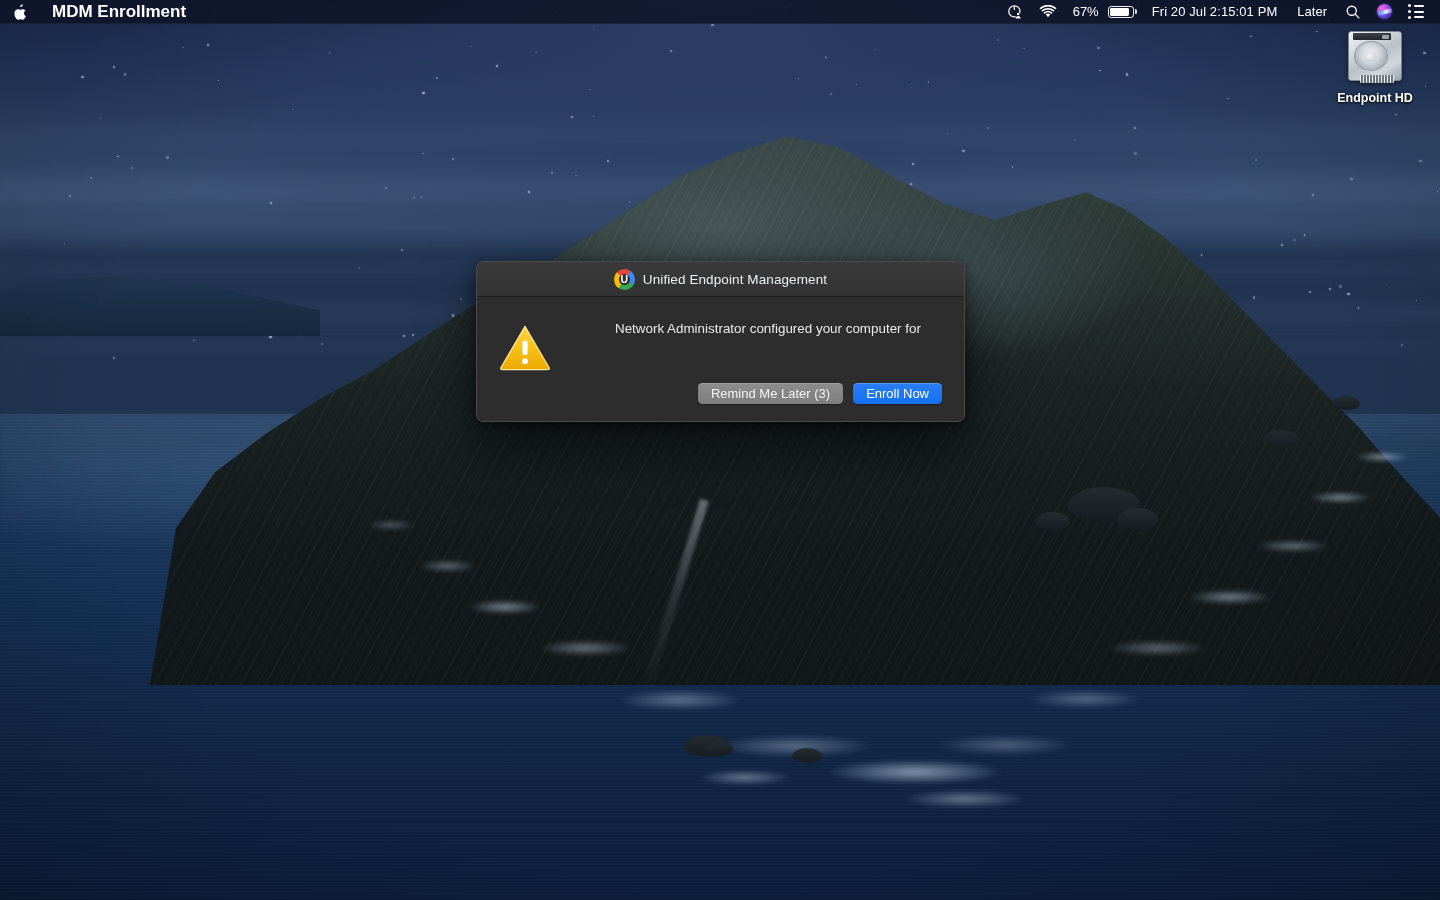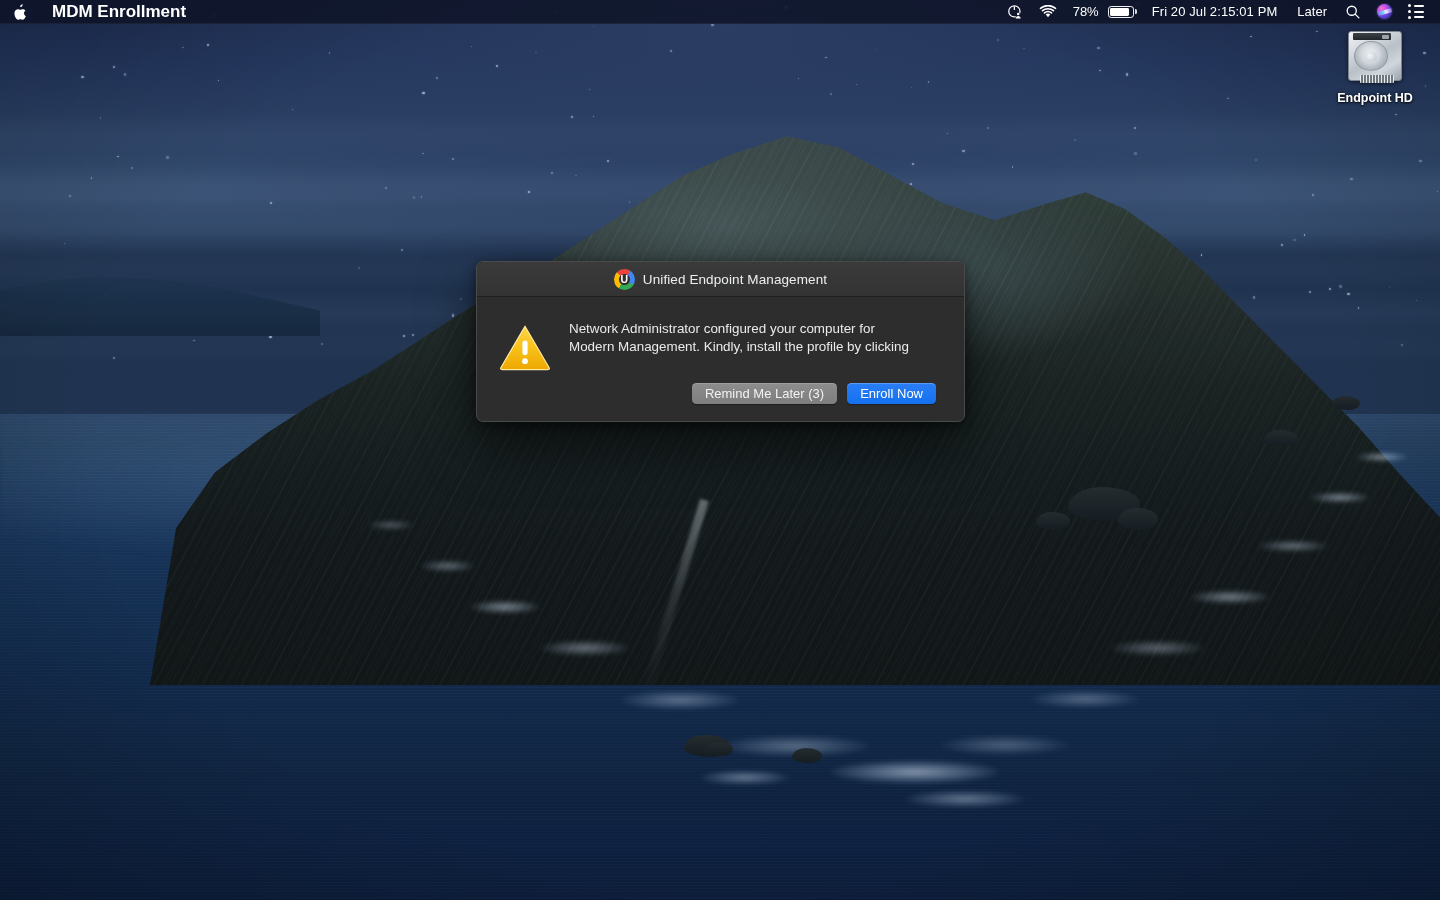--- a/index.html
+++ b/index.html
@@ -307,25 +307,25 @@
     display:flex; gap:18px; align-items:flex-start;
   }
   .warn-wrap { flex:0 0 auto; padding-top:4px; }
   .warn {
     width:52px; height:48px; position:relative;
   }
   .dlg-text {
     font-size:13.4px; line-height:17.5px; color:#e9eaec;
     padding-top:1px;
   }
-  .dlg-text div { white-space:nowrap; }
+  .dlg-text div { white-space:nowrap;margin-left:46px; }
 
   .dlg-actions {
     display:flex; justify-content:flex-end; gap:10px;
-    padding:0 28px 17px 22px;
+    padding:0 22px 17px 22px;
   }
   .btn {
     font-size:13px; border-radius:4.5px; border:none;
     padding:0 13px; height:21px; line-height:21px;
     cursor:default; white-space:nowrap;
     font-family:"Liberation Sans", sans-serif;
   }
   .btn-secondary {
     background:linear-gradient(to bottom, #8d8d8d 0%, #7e7e7e 100%);
     color:#f2f2f2;
@@ -582,21 +582,21 @@
     <div class="mb-icon">
       <svg width="18" height="14" viewBox="0 0 20 15" aria-hidden="true">
         <path d="M10 13.3l2.5-3.1a3.9 3.9 0 0 0-5 0z" fill="#ffffff"></path>
         <path d="M3.9 6.0a9.6 9.6 0 0 1 12.2 0" fill="none" stroke="#ffffff" stroke-width="1.75" stroke-linecap="round"></path>
         <path d="M6.1 8.5a6.2 6.2 0 0 1 7.8 0" fill="none" stroke="#ffffff" stroke-width="1.75" stroke-linecap="round"></path>
         <path d="M1.6 3.4a13.2 13.2 0 0 1 16.8 0" fill="none" stroke="#ffffff" stroke-width="1.75" stroke-linecap="round"></path>
       </svg>
     </div>
 
     <div class="mb-icon" style="gap:4px;">
-      <span class="bat-pct">78%</span>
+      <span class="bat-pct">67%</span>
       <span class="battery">
         <span class="shell"></span>
         <span class="fill"></span>
         <span class="cap"></span>
       </span>
     </div>
 
     <div class="mb-item mb-clock">Fri 20 Jul  2:15:01 PM</div>
 
     <div class="mb-item mb-user">Later</div>
@@ -654,21 +654,20 @@
           </defs>
           <path d="M26 3.2 L50 44.5 Q51.2 46.6 48.8 46.6 L3.2 46.6 Q0.8 46.6 2.0 44.5 Z" fill="url(#wg)" stroke="#ffe9a0" stroke-width="1.2" stroke-linejoin="round"></path>
           <rect x="23.4" y="17.5" width="5.2" height="14.5" rx="2.6" fill="#ffffff"></rect>
           <circle cx="26" cy="38.2" r="2.9" fill="#ffffff"></circle>
         </svg>
       </div>
     </div>
 
     <div class="dlg-text">
       <div>Network Administrator configured your computer for</div>
-      <div>Modern Management. Kindly, install the profile by clicking</div>
     </div>
   </div>
 
   <div class="dlg-actions">
     <button class="btn btn-secondary">Remind Me Later (3)</button>
     <button class="btn btn-primary">Enroll Now</button>
   </div>
 
 </div>
 

